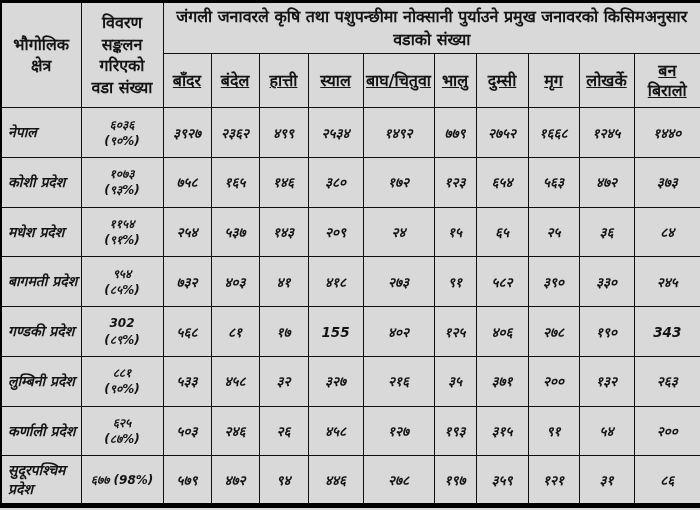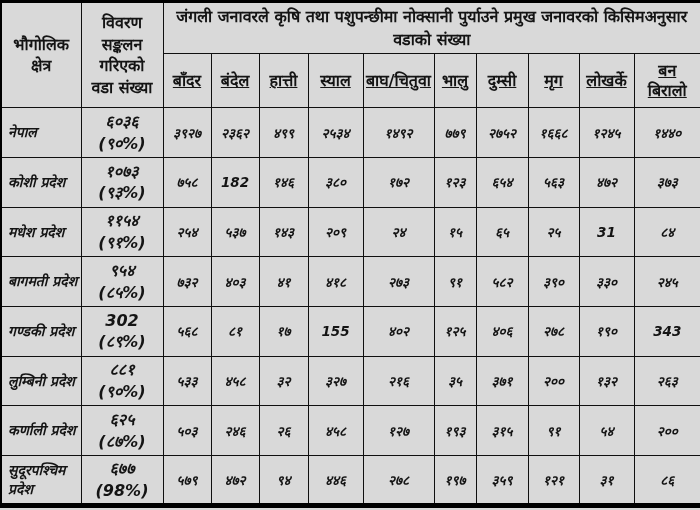--- a/index.html
+++ b/index.html
@@ -54,21 +54,21 @@
     height: 54px;
     text-decoration: underline;
   }
   td.region {
     text-align: left;
     padding-left: 6px;
     font-size: 14px;
     line-height: 1.35;
   }
   td.wards {
-    font-size: 16px;
+    font-size: 12px;
     line-height: 1.35;
   }
   td.num {
     font-size: 13.5px;
   }
   tbody tr {
     height: 48px;
     font-style: italic;
   }
 </style>
@@ -128,21 +128,21 @@
           <td class="num">१२४५</td>
           <td class="num">१४४०</td>
         </tr>
         <tr>
           <td class="region">कोशी प्रदेश</td>
           <td class="wards">
             <div>१०७३</div>
             <div>(९३%)</div>
           </td>
           <td class="num">७५८</td>
-          <td class="num">182</td>
+          <td class="num">१६५</td>
           <td class="num">१४६</td>
           <td class="num">३८०</td>
           <td class="num">१७२</td>
           <td class="num">१२३</td>
           <td class="num">६५४</td>
           <td class="num">५६३</td>
           <td class="num">४७२</td>
           <td class="num">३७३</td>
         </tr>
         <tr>
@@ -152,21 +152,21 @@
             <div>(९१%)</div>
           </td>
           <td class="num">२५४</td>
           <td class="num">५३७</td>
           <td class="num">१४३</td>
           <td class="num">२०९</td>
           <td class="num">२४</td>
           <td class="num">१५</td>
           <td class="num">६५</td>
           <td class="num">२५</td>
-          <td class="num">31</td>
+          <td class="num">३६</td>
           <td class="num">८४</td>
         </tr>
         <tr>
           <td class="region">बागमती प्रदेश</td>
           <td class="wards">
             <div>९५४</div>
             <div>(८५%)</div>
           </td>
           <td class="num">७३२</td>
           <td class="num">४०३</td>

